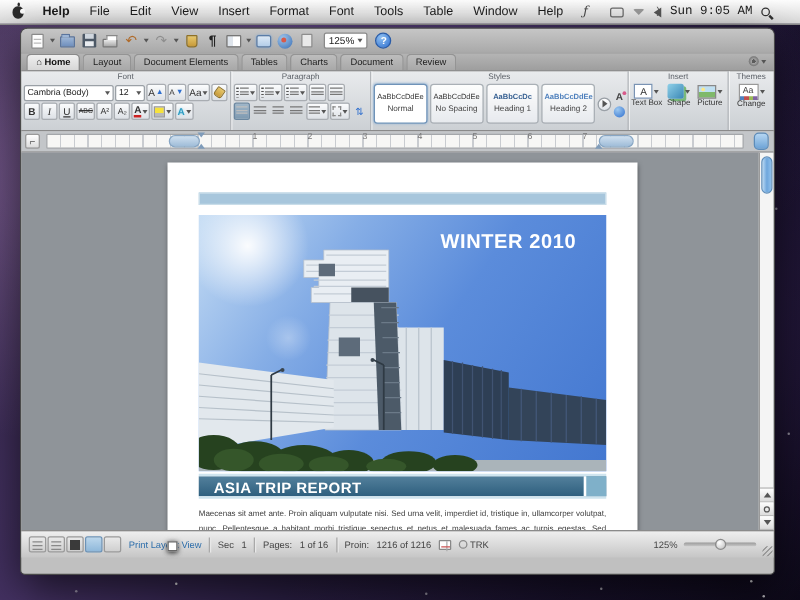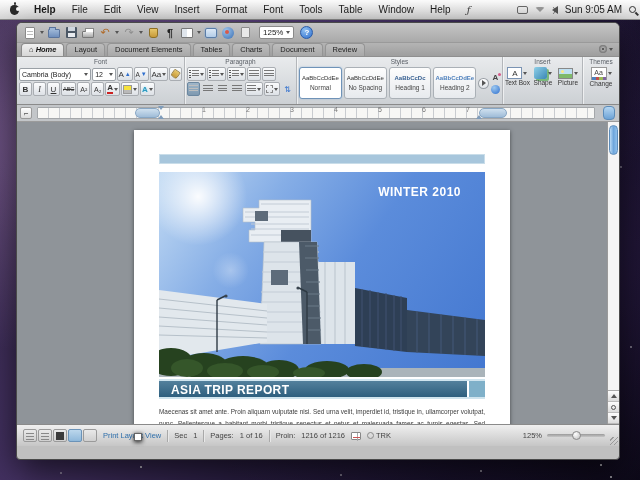--- a/index.html
+++ b/index.html
@@ -24,21 +24,21 @@
 
   
   .menubar { position:absolute; left:0; top:0; width:640px; height:20px;
     background:linear-gradient(#fdfdfd,#d8d8d8); border-bottom:1px solid #8c8c8c;
     display:flex; align-items:center; font-size:10px; color:#1c1c1c; }
   .menubar .mitem { padding:0 8px; line-height:20px; }
   .menubar .app { font-weight:bold; }
   .apple { width:9px; height:10px; background:#2b2b2b; border-radius:45% 45% 48% 48%; margin:0 7px 0 10px; position:relative; }
   .apple::before { content:""; position:absolute; right:-1px; top:2px; width:4px; height:4px; background:#fdfdfd; border-radius:50%; }
   .apple::after { content:""; position:absolute; left:4px; top:-3px; width:2px; height:3px; background:#2b2b2b; border-radius:50%; }
-  .mb-right { margin-left:auto; display:flex; align-items:center; gap:7px; padding-right:4px; }
+  .mb-right { margin-left:auto; display:flex; align-items:center; gap:7px; padding-right:24px;font-family:Liberation Mono, monospace; }
   .mb-display { width:11px; height:8px; border:1.5px solid #6a6a6a; border-radius:2px; }
   .mb-wifi { width:10px; height:6px; border-top:5px solid #9a9a9a; border-left:5px solid transparent; border-right:5px solid transparent; border-radius:3px; width:0; }
   .mb-vol { width:0; height:0; border-top:4px solid transparent; border-bottom:4px solid transparent; border-right:6px solid #555; position:relative; }
   .mb-vol::after { content:")"; position:absolute; left:1px; top:-5px; font-size:8px; color:#555; }
   .mb-time { font-size:10px; color:#1c1c1c; }
   .mb-spot { width:7px; height:7px; border:1.5px solid #333; border-radius:50%; position:relative; }
   .mb-spot::after { content:""; position:absolute; width:4px; height:1.5px; background:#333; transform:rotate(45deg); left:5px; top:6px; }
   .script-glyph { font-size:10px; color:#444; font-family:"DejaVu Serif", serif; font-style:italic; }
 
   
@@ -89,21 +89,21 @@
   .searchfield { width:128px; height:14px; border-radius:8px; border:1px solid #8f8f8f; background:#fff;
     font-size:8px; color:#333; padding:0 8px; outline:none; box-shadow:inset 0 1px 2px rgba(0,0,0,.2); font-family:"Liberation Sans",sans-serif; }
   .searchfield::placeholder { color:#9a9a9a; }
 
   .tri { width:0; height:0; border-left:2.5px solid transparent; border-right:2.5px solid transparent; border-top:3px solid #555; display:inline-block; }
 
   
   .tabbar { height:14px; background:linear-gradient(#b4b4b4,#9e9e9e); display:flex; align-items:flex-end; padding:0 4px; position:relative; border-bottom:1px solid #8f8f8f; }
   .rtab { font-size:7.5px; color:#222; padding:1px 7px 1px 7px; border:1px solid #949494; border-bottom:none;
     border-radius:4px 4px 0 0; background:linear-gradient(#bdbdbd,#a8a8a8); margin-right:2px; line-height:10px; }
-  .rtab.active { background:linear-gradient(#efefef,#d7d7d7); border-color:#8a8a8a; font-weight:bold; color:#111;font-style:italic; }
+  .rtab.active { background:linear-gradient(#efefef,#d7d7d7); border-color:#8a8a8a; font-weight:bold; color:#111; }
   .gearwrap { position:absolute; right:6px; top:2px; display:flex; align-items:center; gap:2px; }
   .gear { width:8px; height:8px; border-radius:50%; background:radial-gradient(circle,#5c5c5c 25%,#a8a8a8 28%, #6e6e6e 75%); }
 
   
   .ribbon { height:48px; background:linear-gradient(#e9ebed,#ccd0d4); border-bottom:1px solid #8a8a8a; display:flex; }
   .rsec { border-right:1px solid #b3b6ba; box-shadow:1px 0 0 rgba(255,255,255,.6); padding:1px 2px; position:relative; }
   .rsec-label { text-align:center; font-size:6.5px; color:#5a5f66; line-height:8px; }
   .rrow { display:flex; align-items:center; gap:1px; margin-top:1px; }
   .rbtn { height:14px; min-width:13px; border:1px solid #a9adb2; border-radius:2px; background:linear-gradient(#fbfcfd,#dde1e6);
     display:flex; align-items:center; justify-content:center; font-size:8px; color:#333; padding:0 1px; gap:1px; }
@@ -159,21 +159,21 @@
   
   .docarea { height:302px; background:#8f9499; position:relative; overflow:hidden; }
   .page { position:absolute; left:117px; top:8px; width:376px; height:330px; background:#fff;
     box-shadow:0 1px 4px rgba(0,0,0,.5); }
   .pg-topbar { position:absolute; left:25px; right:25px; top:24px; height:10px; background:#a7c6dc; border:1px solid #c9dde9; }
   .photo { position:absolute; left:25px; top:42px; width:326px; height:205px; overflow:hidden;
     background:
       radial-gradient(circle 70px at 12% 12%, rgba(255,255,255,.95), rgba(255,255,255,0) 70%),
       radial-gradient(circle 26px at 22% 48%, rgba(255,255,255,.30), rgba(255,255,255,0) 70%),
       linear-gradient(125deg, #c4dcf4 0%, #86aee6 28%, #5b8cdb 55%, #4377d0 100%); }
-  .issue { position:absolute; top:13px; right:24px; color:#fff; font-weight:bold; font-size:12px; letter-spacing:.5px; }
+  .issue { position:absolute; top:13px; right:24px; color:#fff; font-weight:bold; font-size:16px; letter-spacing:.5px; }
   .banner { position:absolute; left:25px; right:25px; top:249px; height:20px;
     background:linear-gradient(#53809c,#2e5f7e); border-top:2px solid #cfe4ee; border-bottom:2px solid #cfe4ee;padding-left:48px; }
   .banner .endcap { position:absolute; right:0; top:0; bottom:0; width:18px; background:#7fb0c9; border-left:2px solid #fff; }
   .banner-text { position:absolute; left:12px; top:2px; color:#fff; font-weight:bold; font-size:12px; letter-spacing:.4px; }
   .bodytext { position:absolute; left:25px; right:25px; top:276px; font-size:6.4px; color:#3c3c3c; line-height:12px; text-align:justify; }
 
   
   .vscroll { position:absolute; right:0; top:0; bottom:0; width:12px; background:#f4f4f4; border-left:1px solid #9a9a9a; }
   .vthumb { position:absolute; left:1px; top:3px; width:9px; height:30px; border-radius:5px;
     background:linear-gradient(90deg,#b9d9f4,#6ea6dc 50%,#8fc0ec); border:1px solid #5c8cba; }

